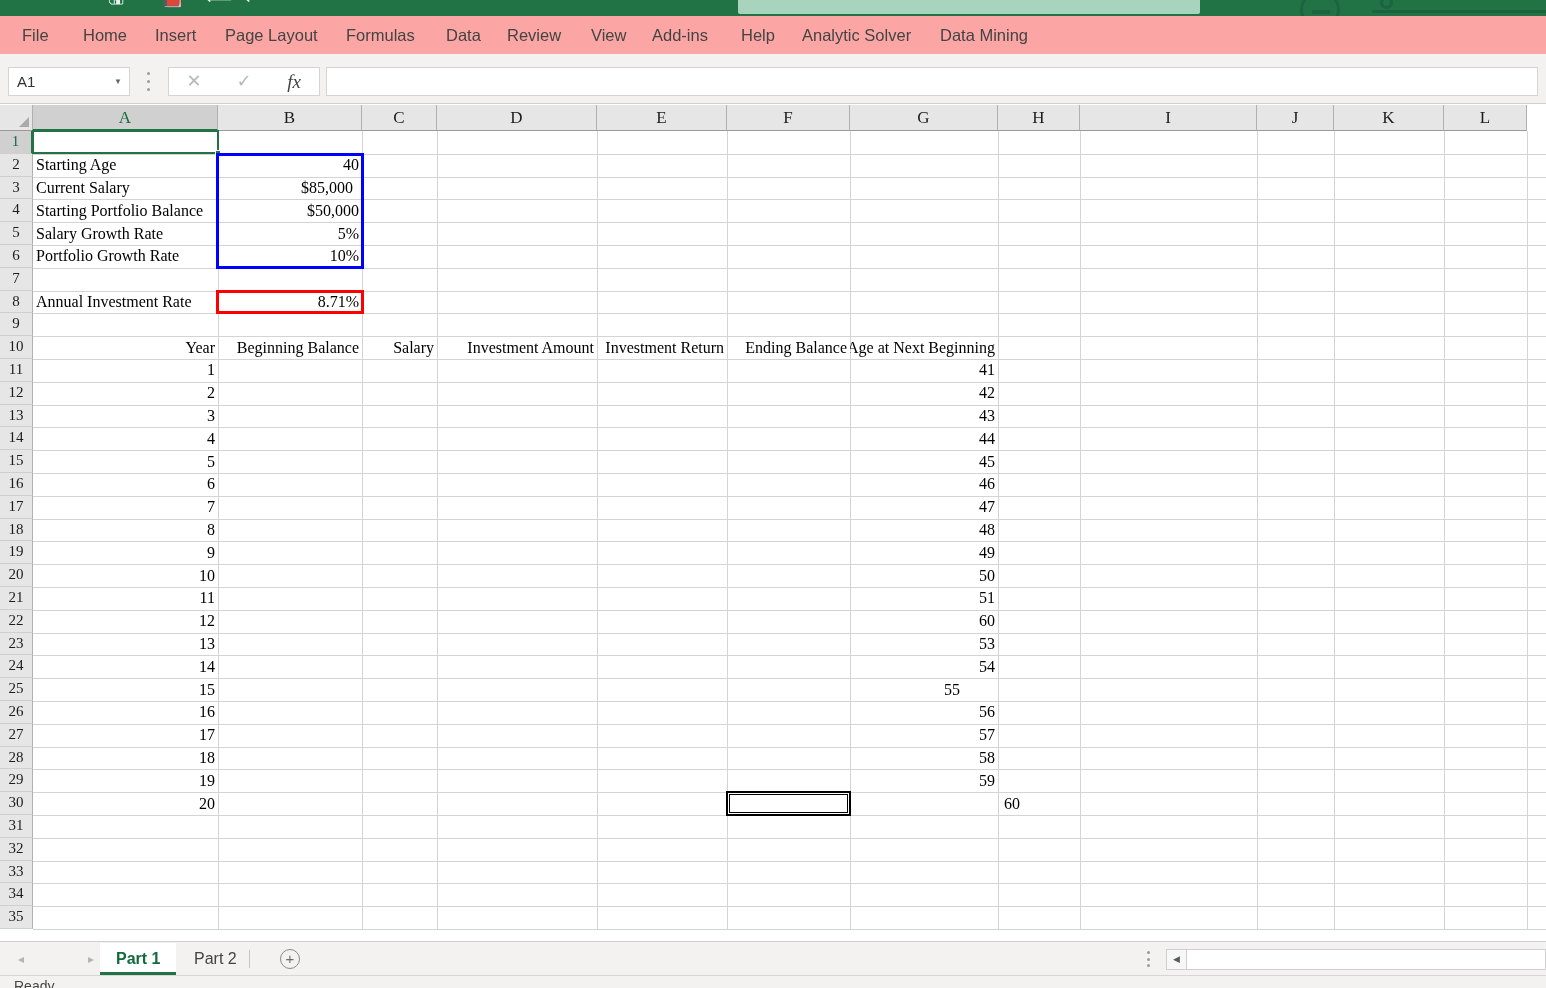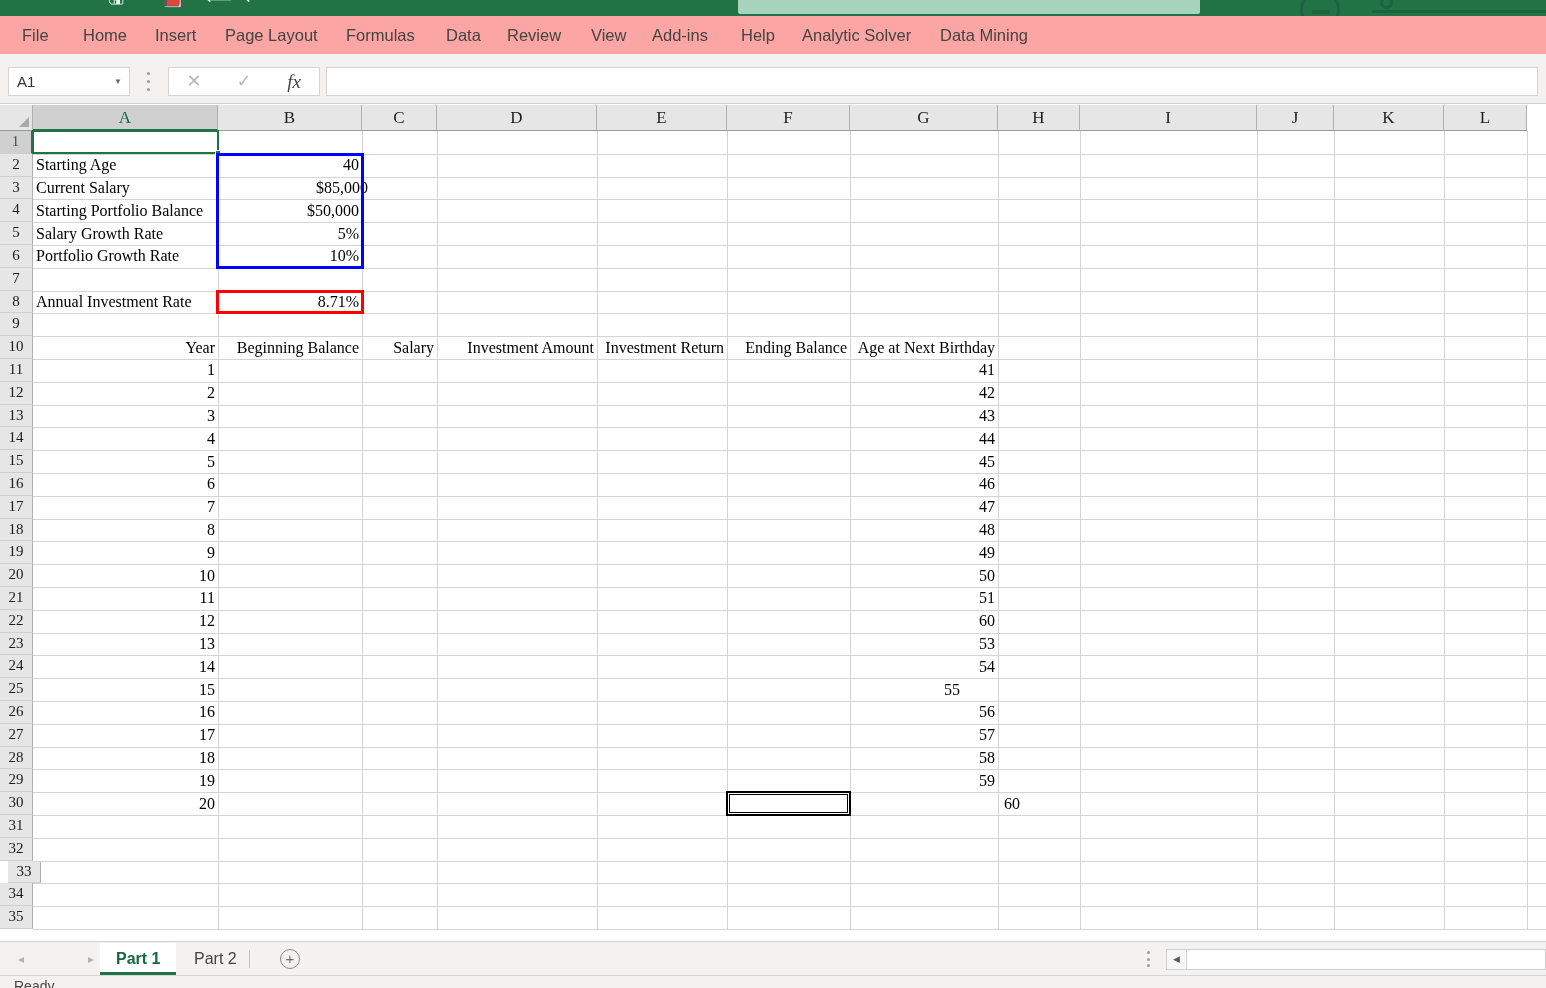--- a/index.html
+++ b/index.html
@@ -299,21 +299,21 @@
       <div class="rh" style="top: 501.6px; height: 22.8px; line-height: 21.8px;">23</div>
       <div class="rh" style="top: 524.4px; height: 22.8px; line-height: 21.8px;">24</div>
       <div class="rh" style="top: 547.2px; height: 22.8px; line-height: 21.8px;">25</div>
       <div class="rh" style="top: 570px; height: 22.8px; line-height: 21.8px;">26</div>
       <div class="rh" style="top: 592.8px; height: 22.8px; line-height: 21.8px;">27</div>
       <div class="rh" style="top: 615.6px; height: 22.8px; line-height: 21.8px;">28</div>
       <div class="rh" style="top: 638.4px; height: 22.8px; line-height: 21.8px;">29</div>
       <div class="rh" style="top: 661.2px; height: 22.8px; line-height: 21.8px;">30</div>
       <div class="rh" style="top: 684px; height: 22.8px; line-height: 21.8px;">31</div>
       <div class="rh" style="top: 706.8px; height: 22.8px; line-height: 21.8px;">32</div>
-      <div class="rh" style="top: 729.6px; height: 22.8px; line-height: 21.8px; margin-left: 8px;">33</div>
+      <div class="rh" style="top: 729.6px; height: 22.8px; line-height: 21.8px;">33</div>
       <div class="rh" style="top: 752.4px; height: 22.8px; line-height: 21.8px;">34</div>
       <div class="rh" style="top: 775.2px; height: 22.8px; line-height: 21.8px;">35</div>
     </div>
   <div class="cells" id="cells">
       <div class="vline" style="left: 185px; height: 798px;"></div>
       <div class="vline" style="left: 329px; height: 798px;"></div>
       <div class="vline" style="left: 404px; height: 798px;"></div>
       <div class="vline" style="left: 564px; height: 798px;"></div>
       <div class="vline" style="left: 694px; height: 798px;"></div>
       <div class="vline" style="left: 817px; height: 798px;"></div>
@@ -354,36 +354,36 @@
       <div class="hline" style="top: 661.2px;"></div>
       <div class="hline" style="top: 684px;"></div>
       <div class="hline" style="top: 706.8px;"></div>
       <div class="hline" style="top: 729.6px;"></div>
       <div class="hline" style="top: 752.4px;"></div>
       <div class="hline" style="top: 775.2px;"></div>
       <div class="hline" style="top: 798px;"></div>
       <div class="cell l" style="left: 0px; top: 22.8px; width: 185px; height: 22.8px;">Starting Age</div>
       <div class="cell r" style="left: 185px; top: 22.8px; width: 144px; height: 22.8px;">40</div>
       <div class="cell l" style="left: 0px; top: 45.6px; width: 185px; height: 22.8px;">Current Salary</div>
-      <div class="cell r" style="left: 194px; top: 45.6px; width: 144px; height: 22.8px; font-family: Liberation Serif, serif;">$85,000</div>
+      <div class="cell r" style="left: 179px; top: 45.6px; width: 144px; height: 22.8px; font-family: Liberation Serif, serif;">$85,000</div>
       <div class="cell l" style="left: 0px; top: 68.4px; width: 222px; height: 22.8px;">Starting Portfolio Balance</div>
       <div class="cell r" style="left: 185px; top: 68.4px; width: 144px; height: 22.8px;">$50,000</div>
       <div class="cell l" style="left: 0px; top: 91.2px; width: 185px; height: 22.8px;">Salary Growth Rate</div>
       <div class="cell r" style="left: 185px; top: 91.2px; width: 144px; height: 22.8px;">5%</div>
       <div class="cell l" style="left: 0px; top: 114px; width: 185px; height: 22.8px;">Portfolio Growth Rate</div>
       <div class="cell r" style="left: 185px; top: 114px; width: 144px; height: 22.8px;">10%</div>
       <div class="cell l" style="left: 0px; top: 159.6px; width: 185px; height: 22.8px;">Annual Investment Rate</div>
       <div class="cell r" style="left: 185px; top: 159.6px; width: 144px; height: 22.8px;">8.71%</div>
       <div class="cell r" style="left: 0px; top: 205.2px; width: 185px; height: 22.8px;">Year</div>
       <div class="cell r" style="left: 185px; top: 205.2px; width: 144px; height: 22.8px;">Beginning Balance</div>
       <div class="cell r" style="left: 329px; top: 205.2px; width: 75px; height: 22.8px;">Salary</div>
       <div class="cell r" style="left: 404px; top: 205.2px; width: 160px; height: 22.8px;">Investment Amount</div>
       <div class="cell r" style="left: 564px; top: 205.2px; width: 130px; height: 22.8px;">Investment Return</div>
       <div class="cell r" style="left: 694px; top: 205.2px; width: 123px; height: 22.8px;">Ending Balance</div>
-      <div class="cell r" style="left: 817px; top: 205.2px; width: 148px; height: 22.8px;">Age at Next Birthday</div>
+      <div class="cell r" style="left: 817px; top: 205.2px; width: 148px; height: 22.8px;">Age at Next Beginning</div>
       <div class="cell r" style="left: 0px; top: 228px; width: 185px; height: 22.8px;">1</div>
       <div class="cell r" style="left: 185px; top: 228px; width: 144px; height: 22.8px;"></div>
       <div class="cell r" style="left: 329px; top: 228px; width: 75px; height: 22.8px;"></div>
       <div class="cell r" style="left: 404px; top: 228px; width: 160px; height: 22.8px;"></div>
       <div class="cell r" style="left: 564px; top: 228px; width: 130px; height: 22.8px;"></div>
       <div class="cell r" style="left: 694px; top: 228px; width: 123px; height: 22.8px;"></div>
       <div class="cell r" style="left: 817px; top: 228px; width: 148px; height: 22.8px;">41</div>
       <div class="cell r" style="left: 0px; top: 250.8px; width: 185px; height: 22.8px;">2</div>
       <div class="cell r" style="left: 185px; top: 250.8px; width: 144px; height: 22.8px;"></div>
       <div class="cell r" style="left: 329px; top: 250.8px; width: 75px; height: 22.8px;"></div>

